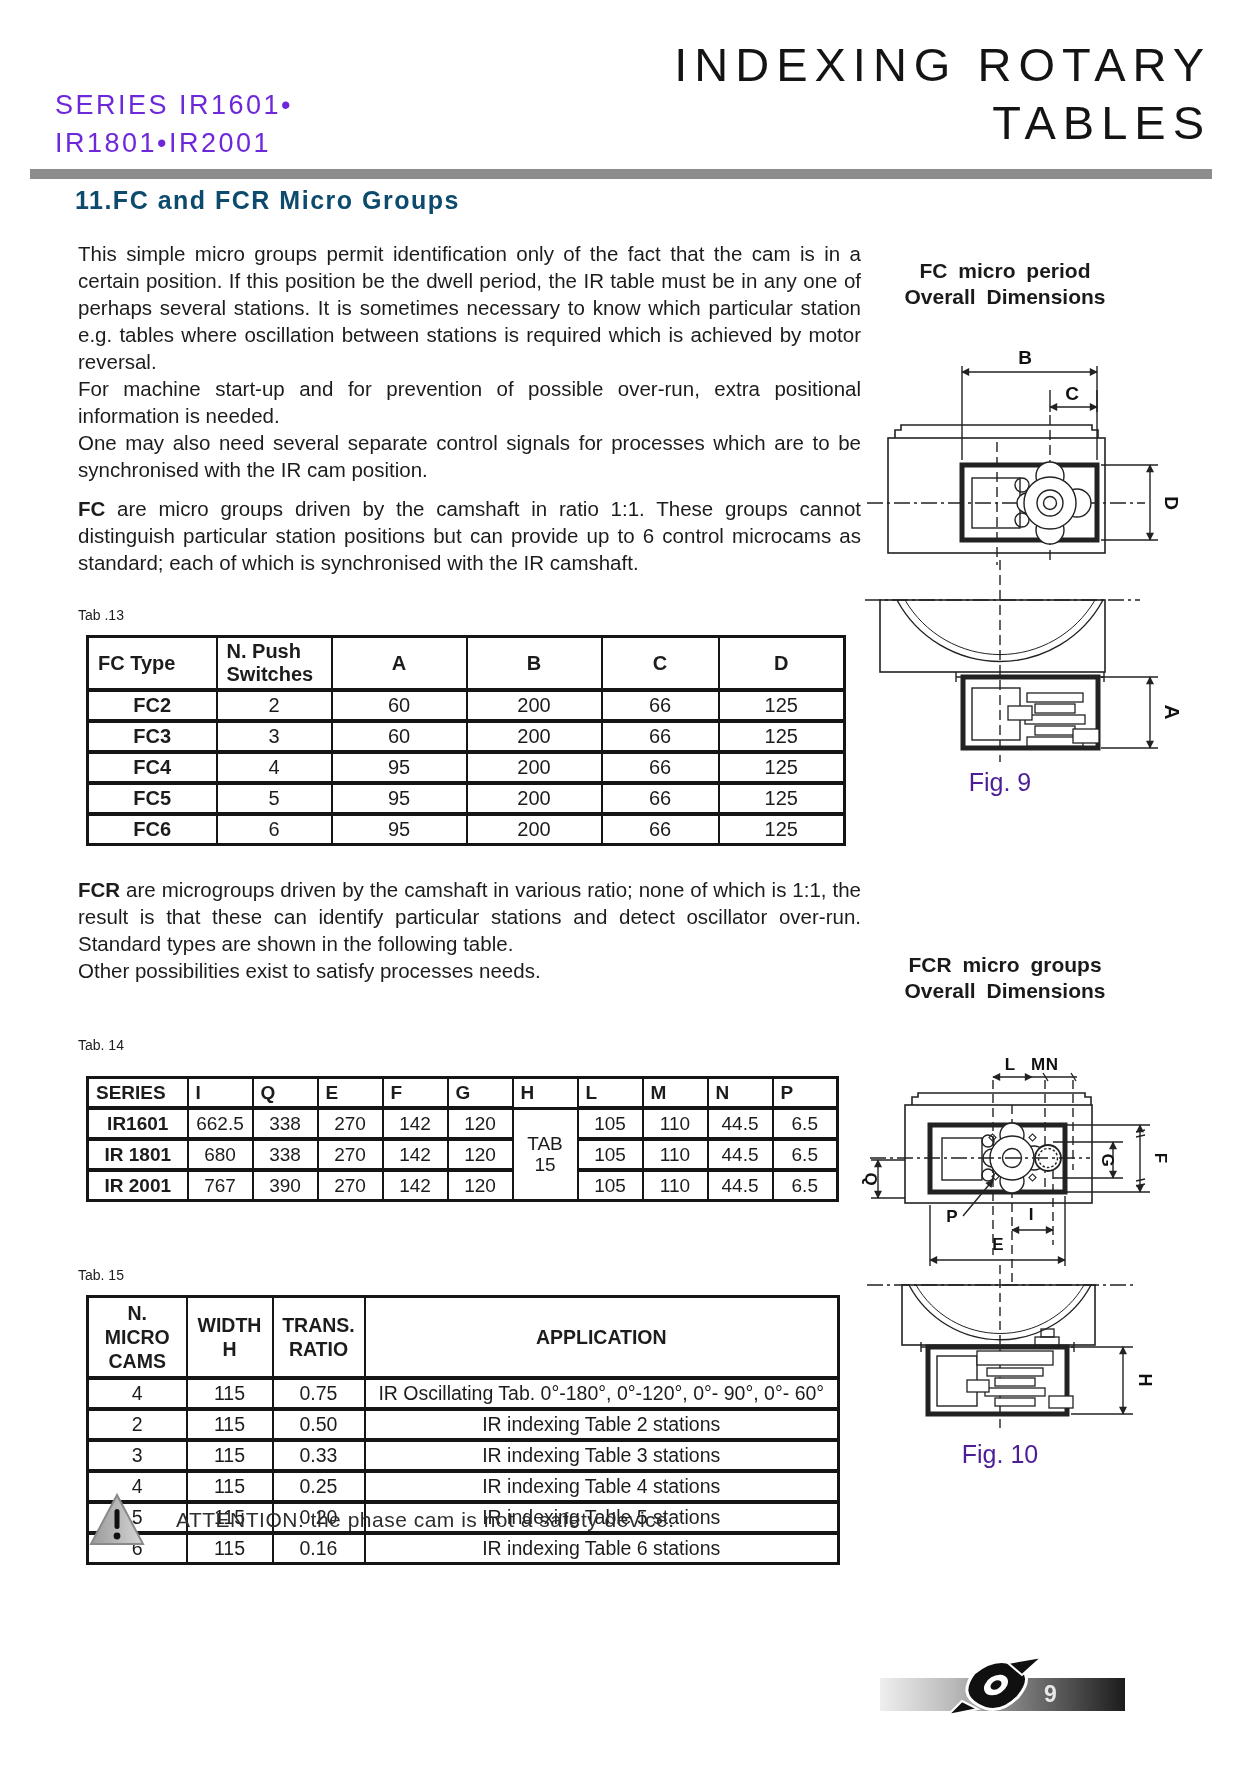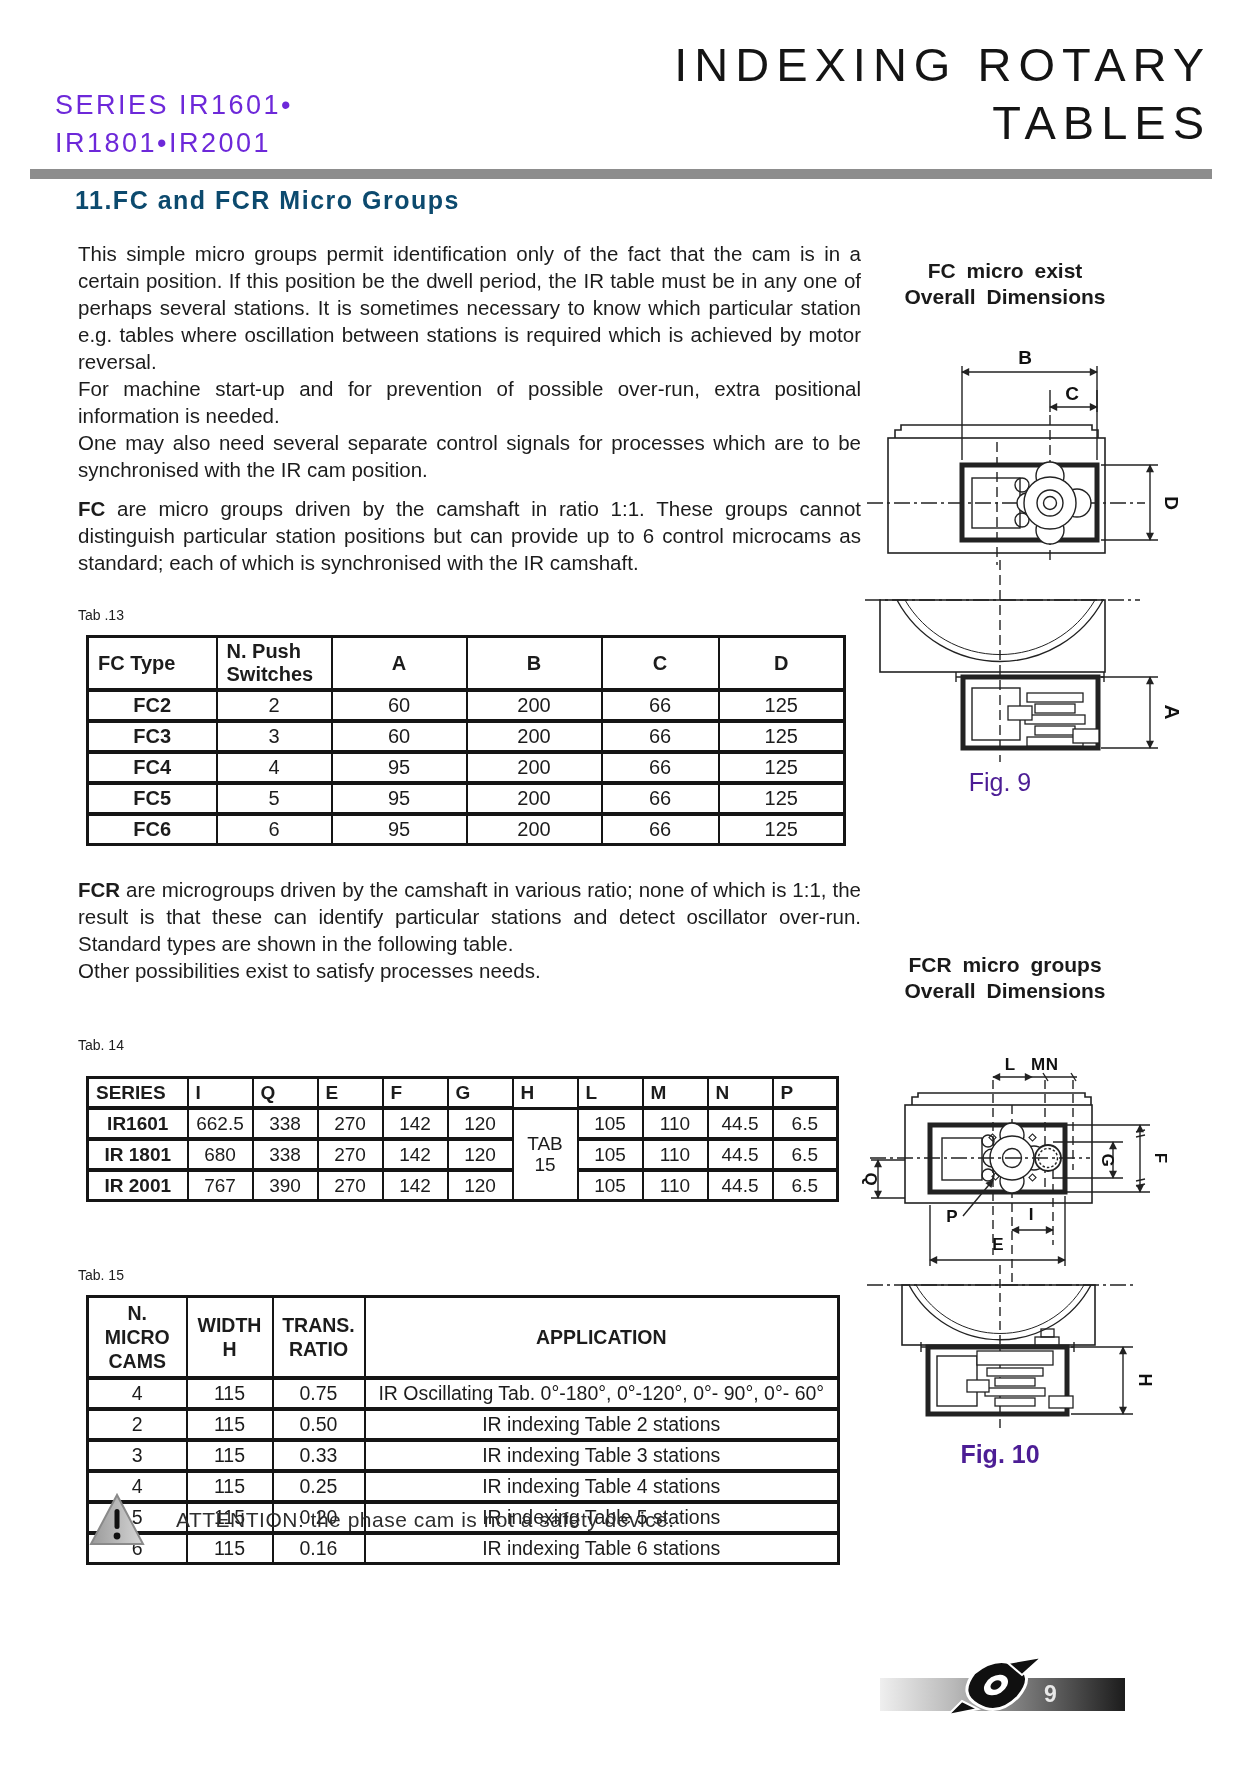--- a/index.html
+++ b/index.html
@@ -281,21 +281,21 @@
         </linearGradient>
       </defs>
       <polygon points="29,3 3,52 55,52" fill="url(#wg)" stroke="#8a8a8a" stroke-width="2"></polygon>
       <rect x="26.5" y="17" width="5" height="20" rx="2.5" fill="#111"></rect>
       <circle cx="29" cy="44" r="3.4" fill="#111"></circle>
     </svg>
     <div class="attention-text">ATTENTION: the phase cam is not a safety device.</div>
   </div>
 
   <div class="fig-heading" style="left:880px;top:258px;">
-    <div>FC micro exist</div>
+    <div>FC micro period</div>
     <div>Overall Dimensions</div>
   </div>
 
   <svg class="figsvg" style="left:855px;top:320px;" width="330" height="475" viewBox="0 0 330 475">
     <defs>
       <marker id="a9" viewBox="0 0 10 10" refX="9" refY="5" markerWidth="10" markerHeight="8" orient="auto-start-reverse" markerUnits="userSpaceOnUse">
         <path d="M0,0L10,5L0,10z" fill="#222"></path>
       </marker>
     </defs>
     <g stroke="#222" fill="none" stroke-width="1.4">
@@ -480,21 +480,21 @@
       <text x="197" y="20">N</text>
       <text x="10" y="129" transform="rotate(90 10 129)">Q</text>
       <text x="247" y="110" transform="rotate(90 247 110)">G</text>
       <text x="300" y="108" transform="rotate(90 300 108)">F</text>
       <text x="97" y="172">P</text>
       <text x="176" y="170">I</text>
       <text x="143" y="200">E</text>
       <text x="284" y="330" transform="rotate(90 284 330)" font-size="18">H</text>
     </g>
   </svg>
-  <div class="fig-caption" style="left:920px;top:1440px;width:160px;font-weight:bold;">Fig. 10</div>
+  <div class="fig-caption" style="left:920px;top:1440px;width:160px;">Fig. 10</div>
 
   <div class="footer-bar"></div>
   <svg class="brand" width="104" height="66" viewBox="0 0 104 66">
     <g stroke="#fff" stroke-width="3">
       <path d="M28,20 Q50,2 70,12 Q90,23 72,44 Q52,64 32,52 Q12,41 28,20 Z" fill="#101010"></path>
       <path d="M62,10 L96,4 L76,22 Z" fill="#101010" stroke-width="2"></path>
       <path d="M16,48 L2,62 L32,56 Z" fill="#101010" stroke-width="2"></path>
     </g>
     <ellipse cx="50" cy="32" rx="13" ry="9" transform="rotate(-32 50 32)" fill="#fff"></ellipse>
     <ellipse cx="50" cy="32" rx="6" ry="4" transform="rotate(-32 50 32)" fill="#101010"></ellipse>

